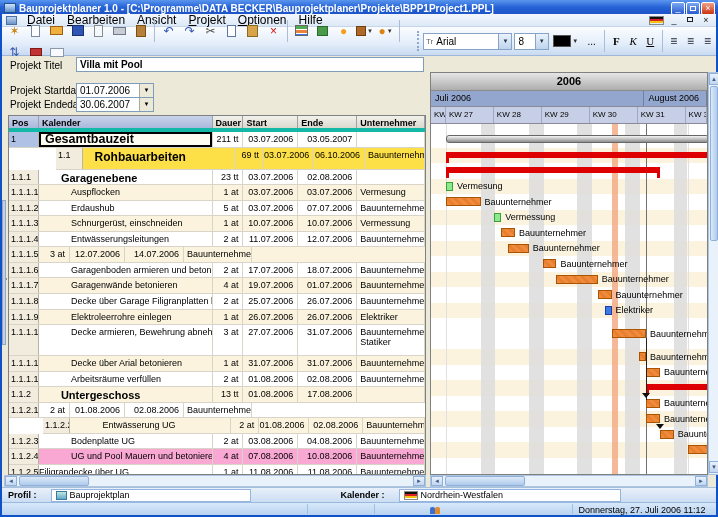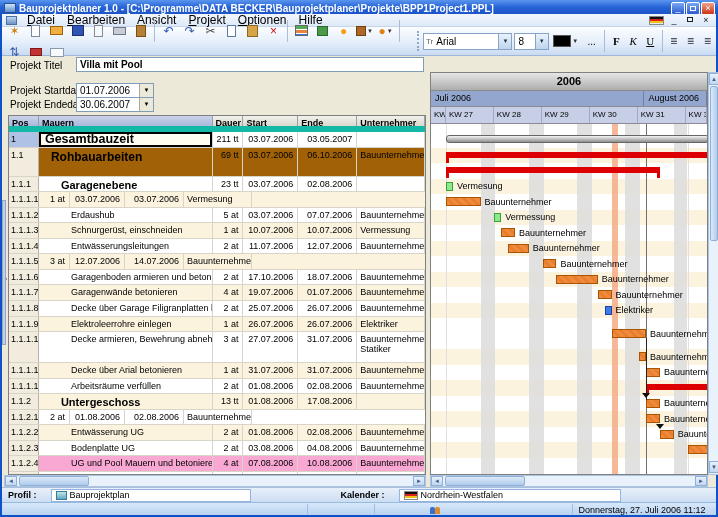--- a/index.html
+++ b/index.html
@@ -49,21 +49,21 @@
   .fmt-btn { width:19px; height:19px; text-align:center; font-size:11px; line-height:19px; }
   .align-glyph { font-size:12px; color:#223; line-height:19px;}
   
   .flabel { position:absolute; font-size:10px; }
   .field { position:absolute; background:#fff; border:1px solid #7F9DB9; font-size:10px; padding:1px 3px; }
   .dropfield { position:absolute; background:#fff; border:1px solid #7F9DB9; display:flex; font-size:10px; }
   .dropfield .val { flex:1; padding:1px 3px; }
   .dropfield .db { width:14px; background:#ECE9D8; border-left:1px solid #ACA899; font-size:6px; text-align:center; line-height:13px; }
   
   .grid { position:absolute; left:6px; top:115px; width:418px; height:360px; border:1px solid #808080; background:#fff; overflow:hidden; }
-  .ghead { display:flex; height:16px; border-bottom:6px solid #14b8a6;justify-content:space-between; }
+  .ghead { display:flex; height:16px; border-bottom:4px solid #14b8a6;justify-content:space-between; }
   .ghead .hc { border-right:1px solid #9AA0AA; font-weight:bold; font-size:9px; padding:2px 0 0 3px;
       background:linear-gradient(180deg,#F2F2EC,#D9D9CF); overflow:hidden; white-space:nowrap;}
   .ghead .hc.blue { background:linear-gradient(180deg,#C9D3EA,#AAB8DC); }
   .trow { display:flex; border-bottom:1px solid #D8D4C8; }
   .trow .c { border-right:1px solid #D8D4C8; overflow:hidden; white-space:nowrap; padding-top:2px; }
   .trow .c.pos { font-size:9px; padding-left:2px; background:#F1ECDD; border-right:1px solid #B8B4A8;}
   .trow.sel .c.pos { background:#AFC2E6; }
   .trow .c.vor { font-size:9px; }
   .trow .c.num { font-size:9px; text-align:right; padding-right:4px; }
   .trow .c.unt { font-size:9px; padding-left:3px; line-height:10px;}
@@ -233,55 +233,56 @@
   </div>
   <div class="flabel" style="left:8px;top:99px">Projekt Endedatum</div>
   <div class="dropfield" style="left:74px;top:97px;width:78px;height:15px">
     <span class="val">30.06.2007</span>
     <span class="db">▼</span>
   </div>
 
   <div class="grid">
     <div class="ghead" id="table-head">
         <div class="hc blue" style="width: 30px;">Pos</div>
-        <div class="hc blue" style="width: 174px;">Mauern</div>
+        <div class="hc blue" style="width: 174px;">Kalender</div>
         <div class="hc" style="width: 31px;">Dauer</div>
         <div class="hc" style="width: 55px;">Start</div>
         <div class="hc" style="width: 59px;">Ende</div>
         <div class="hc" style="width: 68px;">Unternehmer</div>
       </div>
     <div id="table-body">
         <div class="trow sel" style="height: 15.5px;">
           <div class="c pos" style="width: 30px;">1</div>
           <div class="c vor" style="width: 174px; padding: 0px;">
             <div class="selbox" style="padding-left: 4px; font-weight: bold; font-size: 12.5px;">Gesamtbauzeit</div>
           </div>
           <div class="c num" style="width: 31px;">211 tt</div>
           <div class="c num" style="width: 55px;">03.07.2006</div>
           <div class="c num" style="width: 59px;">03.05.2007</div>
           <div class="c unt" style="width: 68px;"></div>
         </div>
-        <div class="trow" style="height: 29px; background: #a16207;">
+        <div class="trow" style="height: 22px; background: #fde047; margin-left: 47px;">
           <div class="c pos" style="width: 30px;">1.1</div>
           <div class="c vor" style="width: 174px; padding-left: 12px; font-weight: bold; font-size: 12px;">Rohbauarbeiten</div>
           <div class="c num" style="width: 31px;">69 tt</div>
           <div class="c num" style="width: 55px;">03.07.2006</div>
           <div class="c num" style="width: 59px;">06.10.2006</div>
           <div class="c unt" style="width: 68px;">Bauunternehmer</div>
         </div>
         <div class="trow" style="height: 15.5px;">
           <div class="c pos" style="width: 30px;">1.1.1</div>
           <div class="c vor" style="width: 174px; padding-left: 22px; font-weight: bold; font-size: 11px;">Garagenebene</div>
           <div class="c num" style="width: 31px;">23 tt</div>
           <div class="c num" style="width: 55px;">03.07.2006</div>
           <div class="c num" style="width: 59px;">02.08.2006</div>
           <div class="c unt" style="width: 68px;"></div>
         </div>
         <div class="trow" style="height: 15.5px; background: rgb(251, 243, 222);">
           <div class="c pos" style="width: 30px;">1.1.1.1</div>
+          <div class="c vor" style="width: 174px; padding-left: 32px;">Auspflocken</div>
           <div class="c num" style="width: 31px;">1 at</div>
           <div class="c num" style="width: 55px;">03.07.2006</div>
           <div class="c num" style="width: 59px;">03.07.2006</div>
           <div class="c unt" style="width: 68px;">Vermesung</div>
         </div>
         <div class="trow" style="height: 15.5px;">
           <div class="c pos" style="width: 30px;">1.1.1.2</div>
           <div class="c vor" style="width: 174px; padding-left: 32px;">Erdaushub</div>
           <div class="c num" style="width: 31px;">5 at</div>
           <div class="c num" style="width: 55px;">03.07.2006</div>
@@ -308,21 +309,21 @@
           <div class="c pos" style="width: 30px;">1.1.1.5</div>
           <div class="c num" style="width: 31px;">3 at</div>
           <div class="c num" style="width: 55px;">12.07.2006</div>
           <div class="c num" style="width: 59px;">14.07.2006</div>
           <div class="c unt" style="width: 68px;">Bauunternehmer</div>
         </div>
         <div class="trow" style="height: 15.5px;">
           <div class="c pos" style="width: 30px;">1.1.1.6</div>
           <div class="c vor" style="width: 174px; padding-left: 32px;">Garagenboden armieren und betonieren</div>
           <div class="c num" style="width: 31px;">2 at</div>
-          <div class="c num" style="width: 55px;">17.10.2006</div>
+          <div class="c num" style="width: 55px;">17.07.2006</div>
           <div class="c num" style="width: 59px;">18.07.2006</div>
           <div class="c unt" style="width: 68px;">Bauunternehmer</div>
         </div>
         <div class="trow" style="height: 16px; background: rgb(251, 243, 222);">
           <div class="c pos" style="width: 30px;">1.1.1.7</div>
           <div class="c vor" style="width: 174px; padding-left: 32px;">Garagenwände betonieren</div>
           <div class="c num" style="width: 31px;">4 at</div>
           <div class="c num" style="width: 55px;">19.07.2006</div>
           <div class="c num" style="width: 59px;">01.07.2006</div>
           <div class="c unt" style="width: 68px;">Bauunternehmer</div>
@@ -375,21 +376,21 @@
           <div class="c num" style="width: 59px;">17.08.2006</div>
           <div class="c unt" style="width: 68px;"></div>
         </div>
         <div class="trow" style="height: 15.5px;">
           <div class="c pos" style="width: 30px;">1.1.2.1</div>
           <div class="c num" style="width: 31px;">2 at</div>
           <div class="c num" style="width: 55px;">01.08.2006</div>
           <div class="c num" style="width: 59px;">02.08.2006</div>
           <div class="c unt" style="width: 68px;">Bauunternehmer</div>
         </div>
-        <div class="trow" style="height: 15.5px; background: rgb(251, 243, 222);">
+        <div class="trow" style="height: 15.5px; background: rgb(251, 243, 222); margin-left: 34px;">
           <div class="c pos" style="width: 30px;">1.1.2.2</div>
           <div class="c vor" style="width: 174px; padding-left: 32px;">Entwässerung UG</div>
           <div class="c num" style="width: 31px;">2 at</div>
           <div class="c num" style="width: 55px;">01.08.2006</div>
           <div class="c num" style="width: 59px;">02.08.2006</div>
           <div class="c unt" style="width: 68px;">Bauunternehmer</div>
         </div>
         <div class="trow" style="height: 15.5px;">
           <div class="c pos" style="width: 30px;">1.1.2.3</div>
           <div class="c vor" style="width: 174px; padding-left: 32px;">Bodenplatte UG</div>

